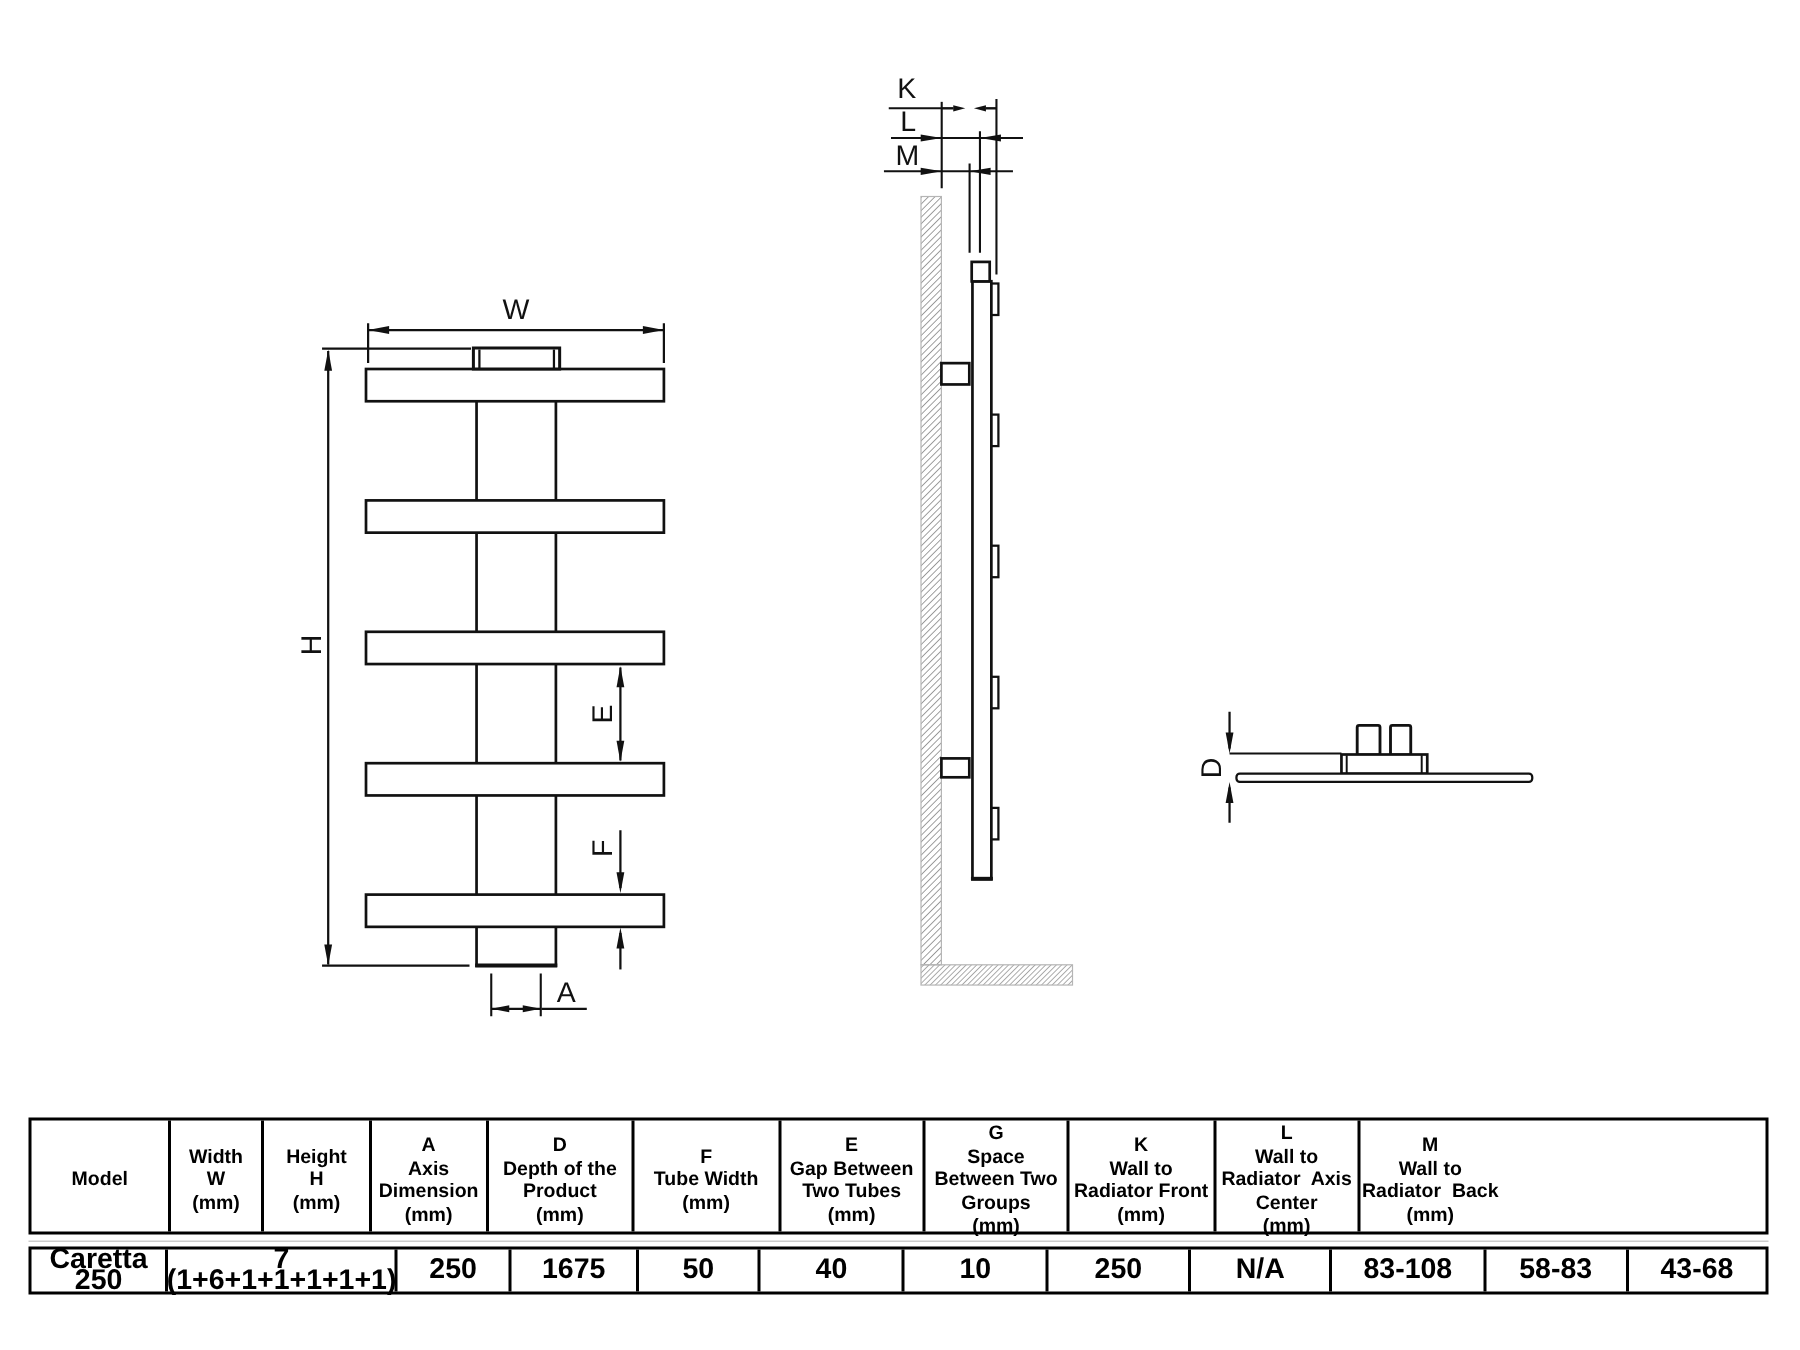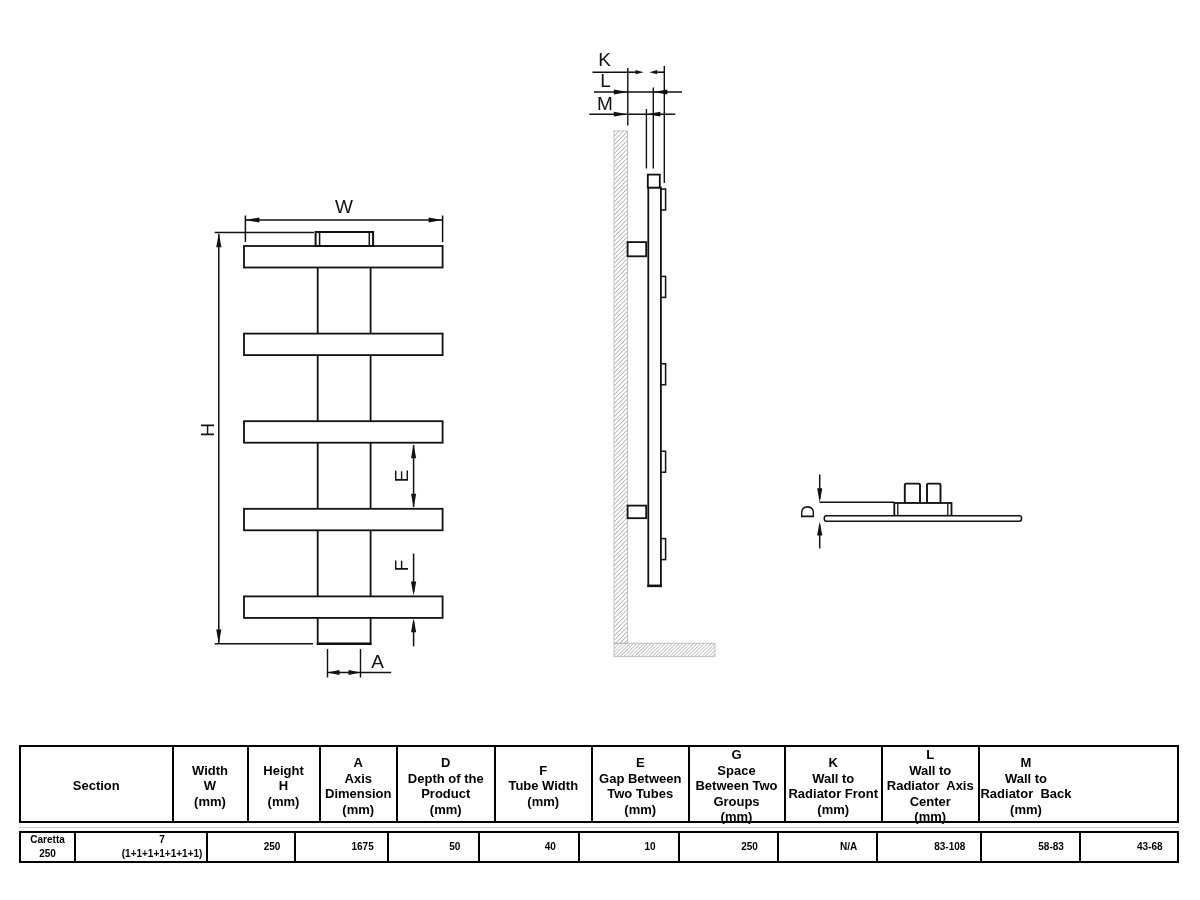--- a/index.html
+++ b/index.html
@@ -3,21 +3,21 @@
 <meta charset="utf-8">
 <style>
   html,body{margin:0;padding:0;background:#fff;width:1200px;height:900px;overflow:hidden;}
   body{font-family:"Liberation Sans", sans-serif;}
   #stage{position:absolute;left:0;top:0;width:1200px;height:900px;background:#fff;}
   svg{position:absolute;left:0;top:0;}
   .tbl{position:absolute;left:19px;width:1160px;border:2.5px solid #000;box-sizing:border-box;display:flex;background:#fff;}
   .tbl .c{flex-shrink:1;box-sizing:border-box;border-right:2px solid #000;display:flex;flex-direction:column;justify-content:center;align-items:center;text-align:center;font-weight:bold;color:#000;}
   .tbl .c:last-child{border-right:none;}
   #thead{top:745px;height:78px;font-size:13px;line-height:15.5px;}
-  #tdata{top:830.5px;height:32px;font-size:10px;line-height:14px;gap:42px;}
+  #tdata{top:830.5px;height:32px;font-size:19px;line-height:14px;}
   #thead .c{white-space:nowrap;padding-top:4px;}
 </style>
 </head>
 <body>
 <div id="stage">
 <svg width="1200" height="740" viewBox="0 0 1200 740">
 <defs>
 <pattern id="hat" width="3.1" height="3.1" patternUnits="userSpaceOnUse" patternTransform="rotate(45)">
   <line x1="0" y1="0" x2="0" y2="3.1" stroke="#989898" stroke-width="1.25"></line>
 </pattern>
@@ -126,36 +126,36 @@
   <text transform="translate(401.5,565.5) rotate(-90)" x="0" y="6.8">F</text>
   <text x="377.5" y="668">A</text>
   <text x="604.5" y="65.5">K</text>
   <text x="605.5" y="87.3">L</text>
   <text x="605" y="109.8">M</text>
   <text transform="translate(807.5,512) rotate(-90)" x="0" y="6.8">D</text>
 </g>
 </svg>
 
 <div class="tbl" id="thead">
-  <div class="c" style="width:152.5px">Section</div>
-  <div class="c" style="width:75px">Width<br>W<br>(mm)</div>
+  <div class="c" style="width:93px">Model</div>
+  <div class="c" style="width:62px">Width<br>W<br>(mm)</div>
   <div class="c" style="width:72px">Height<br>H<br>(mm)</div>
   <div class="c" style="width:77.5px">A<br>Axis<br>Dimension<br>(mm)</div>
   <div class="c" style="width:97.5px">D<br>Depth of the<br>Product<br>(mm)</div>
   <div class="c" style="width:97.5px">F<br>Tube Width<br>(mm)</div>
   <div class="c" style="width:96.5px">E<br>Gap Between<br>Two Tubes<br>(mm)</div>
   <div class="c" style="width:96px">G<br>Space<br>Between Two<br>Groups<br>(mm)</div>
   <div class="c" style="width:97.5px">K<br>Wall to<br>Radiator Front<br>(mm)</div>
   <div class="c" style="width:96.5px">L<br>Wall to<br>Radiator&nbsp; Axis<br>Center<br>(mm)</div>
   <div class="c" style="width:93px">M<br>Wall to<br>Radiator&nbsp; Back<br>(mm)</div>
 </div>
 <div style="position:absolute;left:19px;top:826.5px;width:1160px;height:1px;background:#ccc;"></div>
 <div class="tbl" id="tdata">
   <div class="c" style="width:93px">Caretta<br>250</div>
-  <div class="c" style="width:152.5px">7 (1+1+1+1+1+1+1)</div>
+  <div class="c" style="width:152.5px">7 (1+6+1+1+1+1+1)</div>
   <div class="c" style="width:77.5px">250</div>
   <div class="c" style="width:86px">1675</div>
   <div class="c" style="width:83px">50</div>
   <div class="c" style="width:97.5px">40</div>
   <div class="c" style="width:97.5px">10</div>
   <div class="c" style="width:96.5px">250</div>
   <div class="c" style="width:96px">N/A</div>
   <div class="c" style="width:104px">83-108</div>
   <div class="c" style="width:96.5px">58-83</div>
   <div class="c" style="width:93px">43-68</div>

